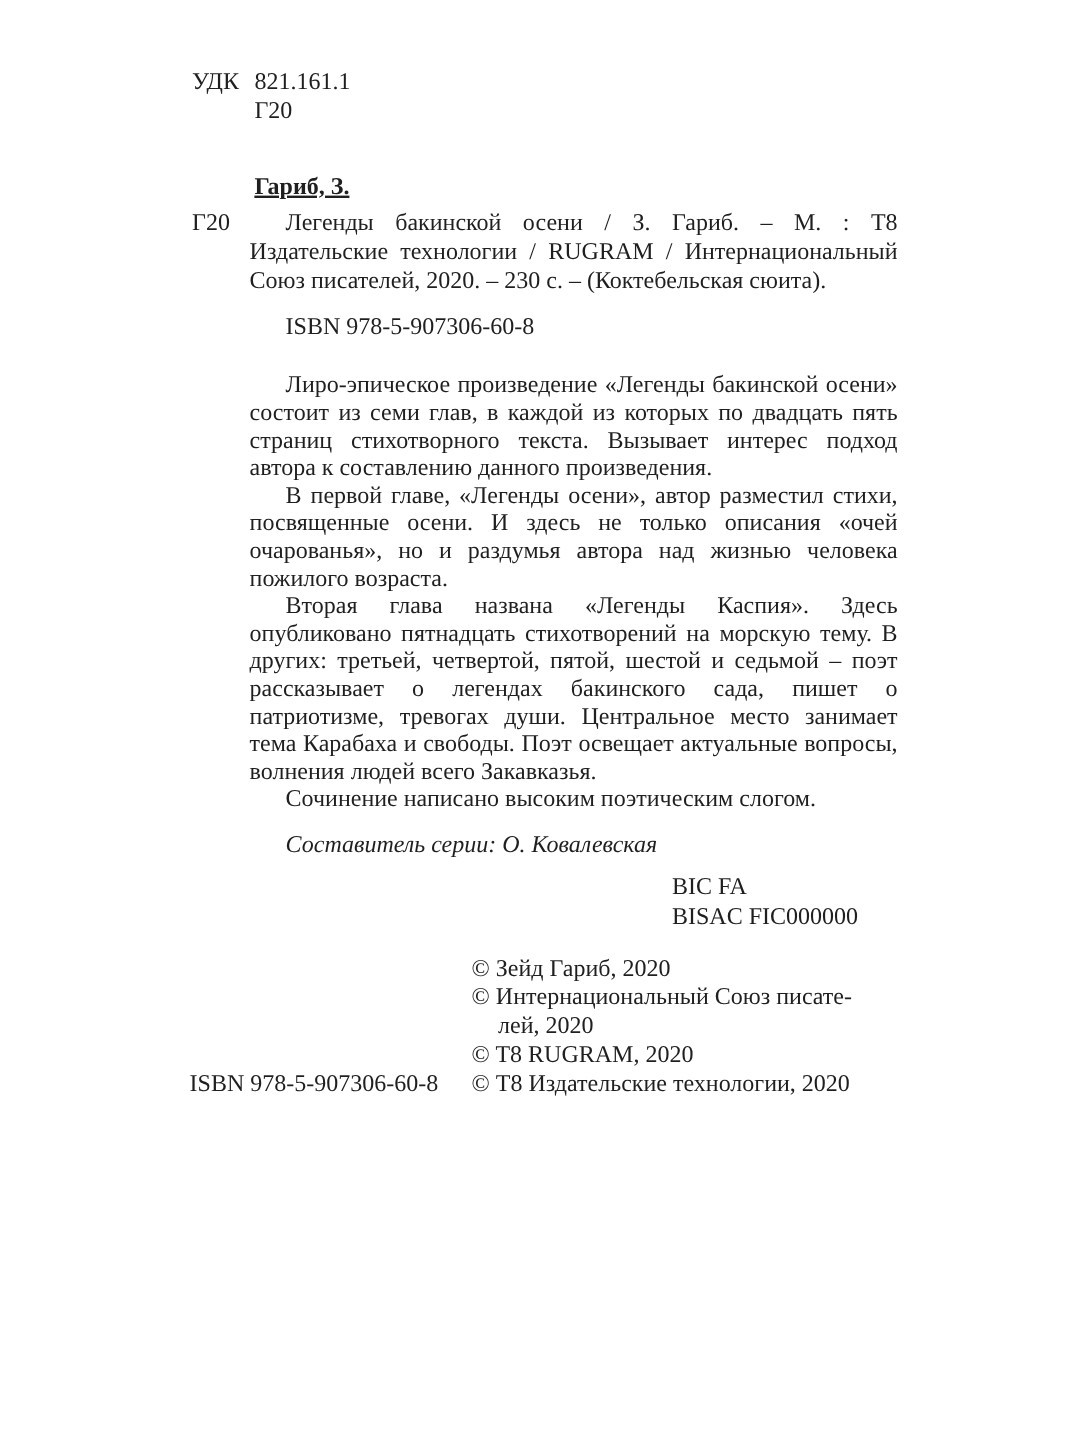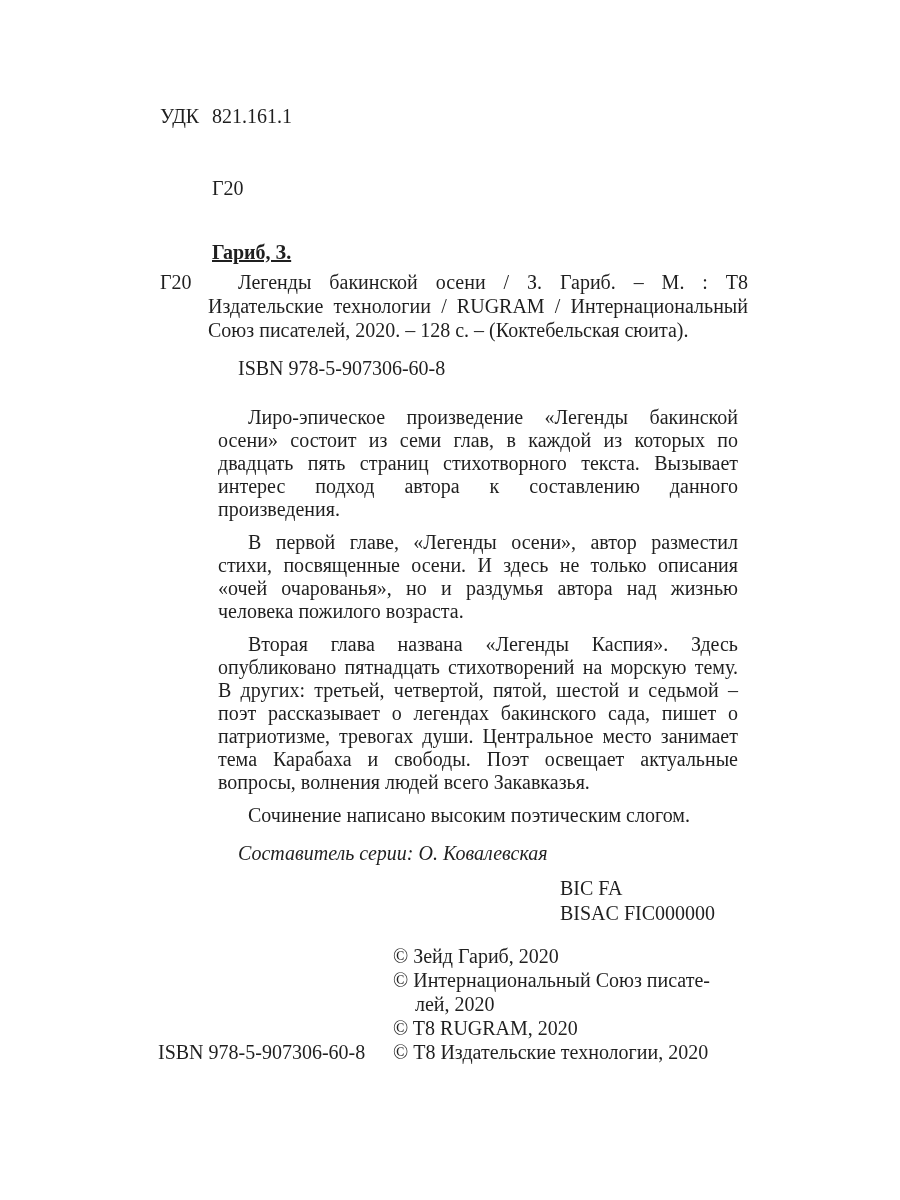--- a/index.html
+++ b/index.html
@@ -8,34 +8,34 @@
     width: 900px;
     height: 1200px;
     background: #ffffff;
     color: #1f1f1f;
     font-family: "Liberation Serif", "DejaVu Serif", serif;
     font-size: 20px;
     line-height: 23px;
     overflow: hidden;
   }
   .codes { padding: 56px 0 0 160px; line-height: 24px; }
-  .code-row { display: flex; margin-top: 48px; }
+  .code-row { display: flex; }
   .code-label { width: 52px; flex: 0 0 52px; }
   .author-heading {
     margin: 40px 16px 0 212px;
     font-weight: bold;
     line-height: 24px;
     text-decoration: underline;
   }
   .entry-wrap { position: relative; margin: 6px 0 0 208px; width: 540px; }
   .entry-code { position: absolute; left: -48px; top: 0; line-height: 24px; }
   .entry-text { text-align: justify; text-indent: 30px; line-height: 24px; }
   .isbn-top { margin: 14px 0 0 238px; line-height: 24px; }
   .annotation { margin: 26px 0 0 208px; width: 540px; text-align: justify; }
-  .annotation .para { margin: 10px; text-indent: 30px; }
+  .annotation .para { margin: 0; text-indent: 30px; }
   .series-compiler { margin: 14px 16px 0 238px; font-style: italic; line-height: 25px; }
   .classification { margin: 10px 0 0 560px; line-height: 25px; }
   .copyrights { margin: 18px 0 0 393px; width: 332px; }
   .copy-line {
     white-space: pre-line;
     padding-left: 22px;
     text-indent: -22px;
     line-height: 24px;
   }
   .bottom-row { display: flex; line-height: 24px; }
@@ -55,21 +55,21 @@
     <div class="code-row">
       <span class="code-label"></span>
       <span class="code-value">Г20</span>
     </div>
   </div>
 
   <div class="author-heading">Гариб, З.</div>
 
   <div class="entry-wrap">
     <span class="entry-code">Г20</span>
-    <div class="entry-text">Легенды бакинской осени / З. Гариб. – М. : Т8 Издательские технологии / RUGRAM / Интернациональный Союз писателей, 2020. – 128 с. – (Коктебельская сюита).</div>
+    <div class="entry-text">Легенды бакинской осени / З. Гариб. – М. : Т8 Издательские технологии / RUGRAM / Интернациональный Союз писателей, 2020. – 230 с. – (Коктебельская сюита).</div>
   </div>
 
   <div class="isbn-top">ISBN 978-5-907306-60-8</div>
 
   <div class="annotation">
     <p class="para">Лиро-эпическое произведение «Легенды бакинской осени» состоит из семи глав, в каждой из которых по двадцать пять страниц стихотворного текста. Вызывает интерес подход автора к составлению данного произведения.</p>
     <p class="para">В первой главе, «Легенды осени», автор разместил стихи, посвященные осени. И здесь не только описания «очей очарованья», но и раздумья автора над жизнью человека пожилого возраста.</p>
     <p class="para">Вторая глава названа «Легенды Каспия». Здесь опубликовано пятнадцать стихотворений на морскую тему. В других: третьей, четвертой, пятой, шестой и седьмой – поэт рассказывает о легендах бакинского сада, пишет о патриотизме, тревогах души. Центральное место занимает тема Карабаха и свободы. Поэт освещает актуальные вопросы, волнения людей всего Закавказья.</p>
     <p class="para">Сочинение написано высоким поэтическим слогом.</p>
   </div>

